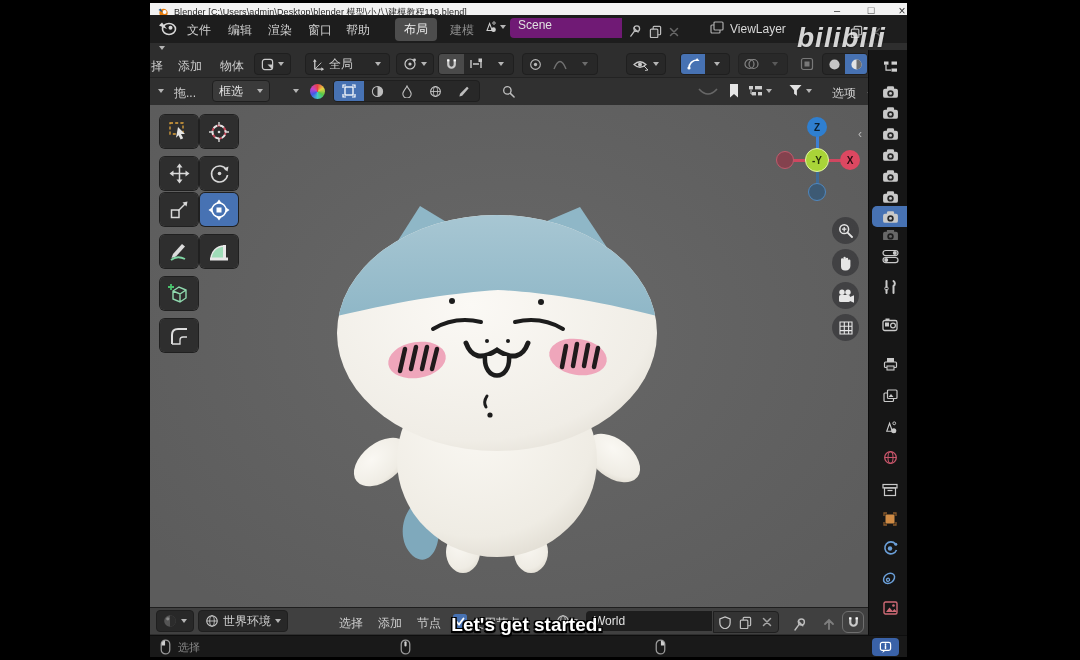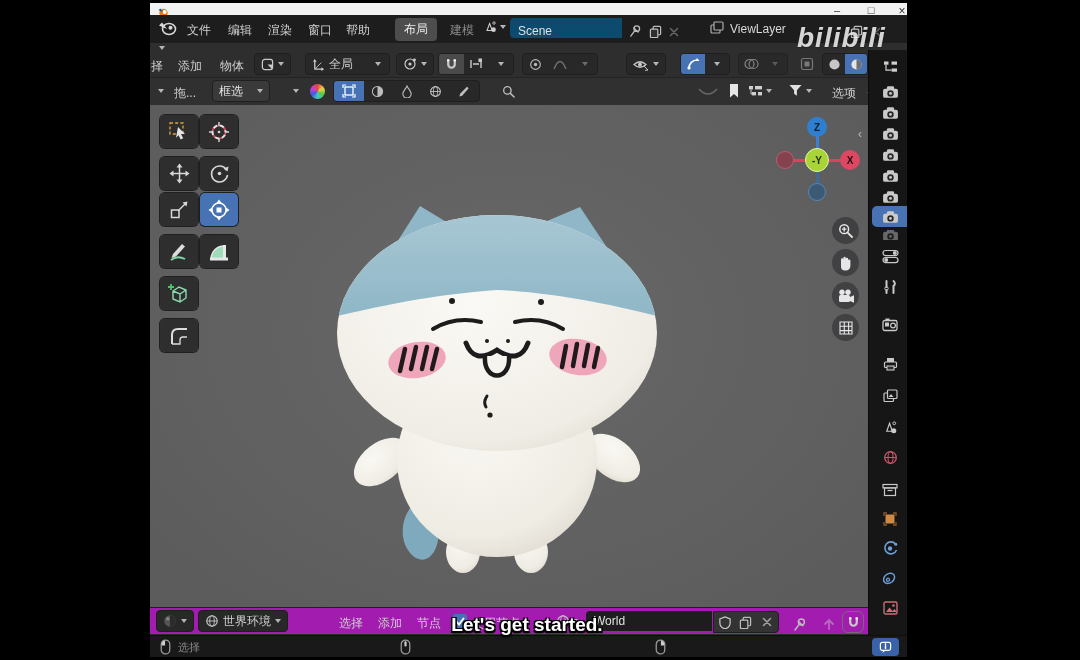--- a/index.html
+++ b/index.html
@@ -14,21 +14,21 @@
 .rowflex{display:flex;align-items:center}
 .chip{display:inline-flex;align-items:center;gap:4px;background:#282828;border:1px solid #1f1f1f;border-radius:4px;height:22px;padding:0 6px}
 .seg{display:inline-flex;background:#282828;border:1px solid #1f1f1f;border-radius:4px;overflow:hidden;height:22px}
 .seg>span{width:25px;height:100%;display:inline-flex;align-items:center;justify-content:center}
 .sel{background:#4772b3}
 .titlebar{position:absolute;left:0;top:0;width:100%;height:19px;background:#f2f2f2;display:flex;align-items:center}
 .menubar{position:absolute;left:0;top:12px;width:100%;height:28px;background:#1d1d1d}
 .toolrow{position:absolute;left:0;top:47px;width:100%;height:28px;background:#2e2e2e;border-bottom:1px solid #232323}
 .vph{position:absolute;left:0;top:75px;width:718px;height:27px;background:#303030}
 .vp{position:absolute;left:0;top:102px;width:718px;height:502px;background:radial-gradient(ellipse at 50% 45%,#686868,#5c5c5c 90%)}
-.shader{position:absolute;left:0;top:604px;width:718px;height:27px;background:#a21caf;border-top:1px solid #1f1f1f}
+.shader{position:absolute;left:0;top:604px;width:718px;height:27px;background:#404040;border-top:1px solid #1f1f1f}
 .status{position:absolute;left:0;top:632px;width:100%;height:22px;background:#191919;border-top:1px solid #0e0e0e}
 .strip{position:absolute;left:718px;top:47px;width:39px;height:585px;background:#161616;border-left:1px solid #0b0b0b}
 .stab{position:absolute;left:10px;width:22px;height:18px;display:flex;align-items:center;justify-content:center}
 .tbtn{position:absolute;width:38px;height:33px;background:rgba(42,42,42,.92);border-radius:5px;display:flex;align-items:center;justify-content:center;box-shadow:0 0 0 1px #202020}
 .navbtn{position:absolute;width:27px;height:27px;border-radius:50%;background:rgba(46,46,50,.62);display:flex;align-items:center;justify-content:center}
 .sub{position:absolute;transform:translateX(-50%);color:#fff;font-weight:700;text-shadow:-1.5px -1.5px 0 #000,1.5px -1.5px 0 #000,-1.5px 1.5px 0 #000,1.5px 1.5px 0 #000,0 2px 3px #000;z-index:9}
 .wm{position:absolute;color:rgba(255,255,255,.82);font-weight:800;z-index:8;text-shadow:0 1px 2px rgba(0,0,0,.35)}
 .ball{width:15px;height:15px;border-radius:50%;background:conic-gradient(#e84343,#e8d243,#57c847,#43c8c8,#4357e8,#c843c8,#e84343)}
 .gz{position:absolute;border-radius:50%;display:flex;align-items:center;justify-content:center;font-weight:700}
 .cell{display:inline-flex;align-items:center;justify-content:center;width:22px;height:22px}
@@ -92,20 +92,21 @@
   <div class="w">
 
     <div class="titlebar">
       <span style="margin:0 5px 0 8px">
         <svg width="11" height="11" viewBox="0 0 11 11">
             <circle cx="5.5" cy="6" r="4.2" fill="#e87d0d"></circle>
             <circle cx="6.6" cy="5" r="2" fill="#fff"></circle>
             <path d="M0.5 3 L5 5.5 L2.5 1.5 Z" fill="#265787"></path>
           </svg>
       </span>
+      <span style="font-size:9px;color:#222;letter-spacing:.1px">Blender [C:\Users\admin\Desktop\blender 模型\小八\建模教程119.blend]</span>
       <span style="position:absolute;left:675px;top:1px;font-size:11px;color:#333;width:24px;text-align:center">–</span>
       <span style="position:absolute;left:709px;top:1px;font-size:11px;color:#333;width:24px;text-align:center">□</span>
       <span style="position:absolute;left:740px;top:1px;font-size:12px;color:#333;width:24px;text-align:center">×</span>
     </div>
 
     <div class="menubar">
       <span class="abs" style="left:8px;top:6px">
         <svg width="19" height="15" viewBox="0 0 19 15">
             <ellipse cx="11" cy="8" rx="6.5" ry="5.5" fill="none" stroke="#d8d8d8" stroke-width="1.6"></ellipse>
             <circle cx="12.5" cy="6.8" r="2" fill="#d8d8d8"></circle>
@@ -123,21 +124,21 @@
       <span class="abs txt dim" style="left:300px;top:7px">建模</span>
 
       <span class="abs rowflex" style="left:333px;top:5px;gap:2px">
         <svg width="15" height="14" viewBox="0 0 16 16">
             <path d="M4 12 L7 4 L10 12 Z" fill="none" stroke="#cfcfcf" stroke-width="1.2"></path>
             <circle cx="11.5" cy="11" r="2.6" fill="#cfcfcf"></circle>
             <circle cx="12" cy="3.5" r="1.4" fill="none" stroke="#cfcfcf"></circle>
           </svg>
         <span class="cv"></span>
       </span>
-      <span class="abs" style="left:360px;top:3px;width:112px;height:20px;background:#0c4a6e;border-radius:4px 0 0 4px;display:flex;align-items:flex-end;padding-left:8px">
+      <span class="abs" style="left:360px;top:3px;width:112px;height:20px;background:#701a75;border-radius:4px 0 0 4px;display:flex;align-items:flex-start;padding-left:8px">
         <span class="txt" style="color:#e0e0e0">Scene</span>
       </span>
       <span class="abs cell" style="left:474px;top:5px">
           <svg width="14" height="14">
             <use href="#s-pin"></use>
           </svg>
         </span>
       <span class="abs cell" style="left:494px;top:5px">
           <svg width="13" height="13">
             <use href="#s-copy"></use>

